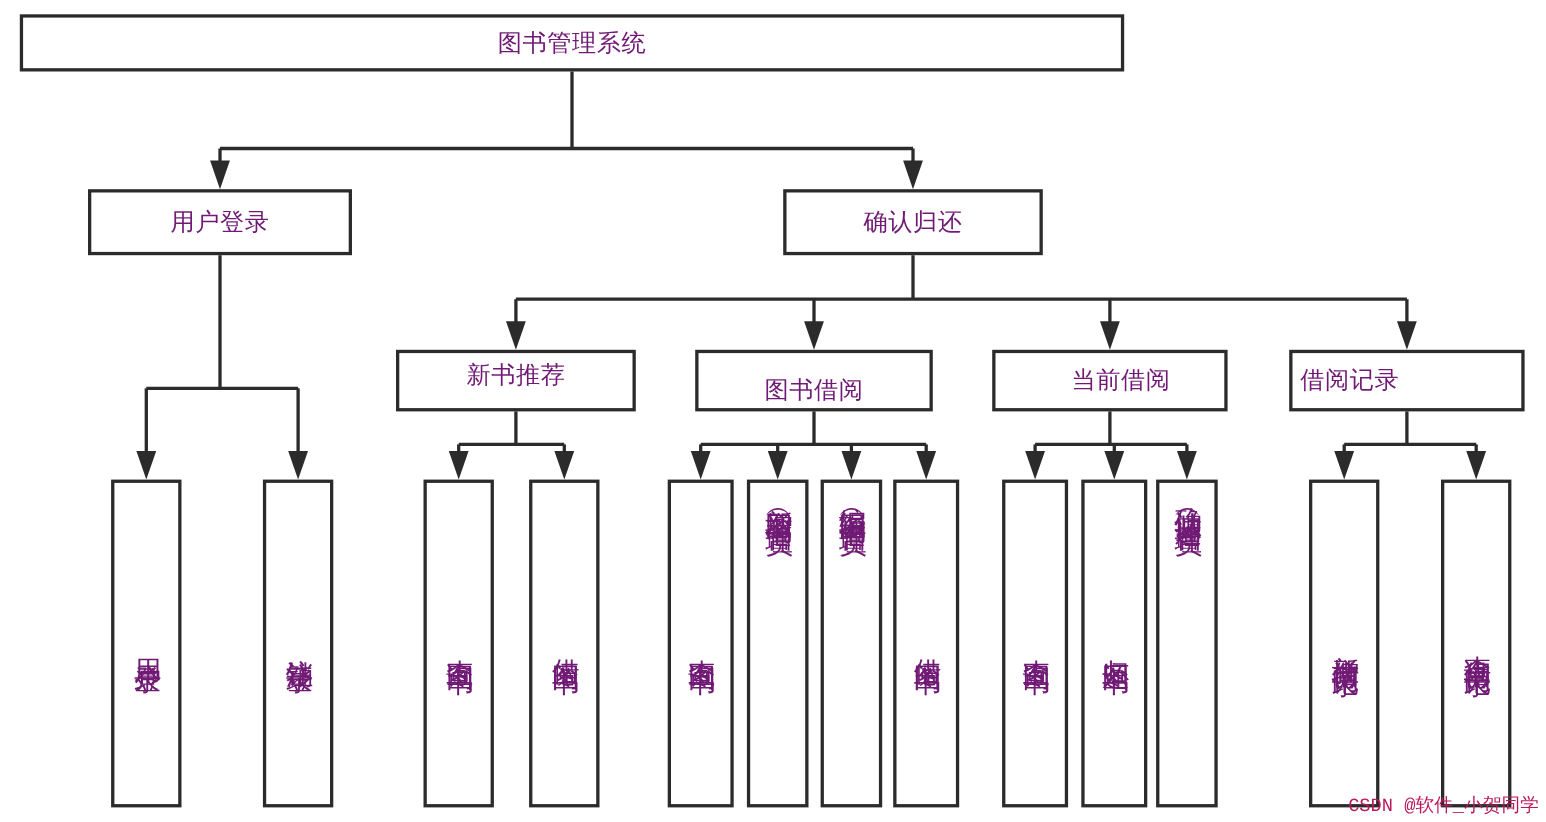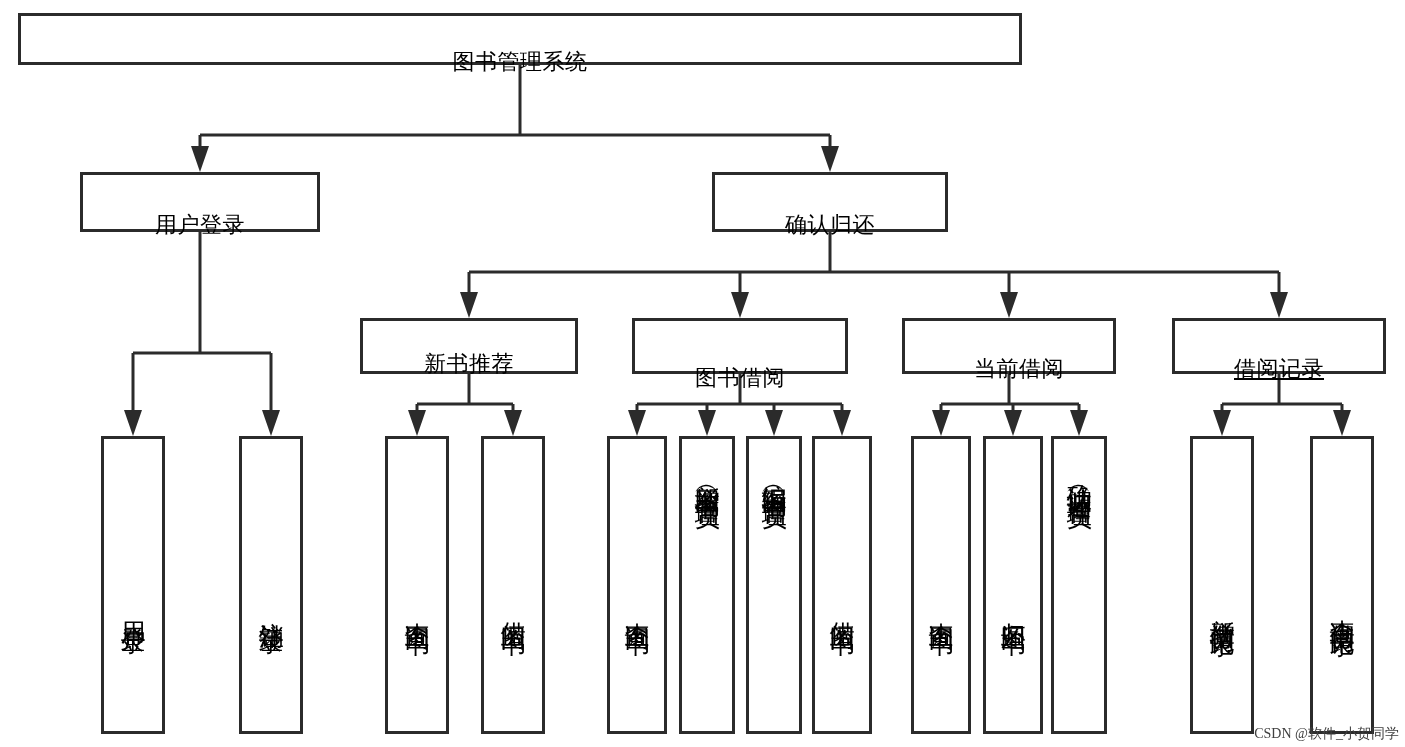--- a/index.html
+++ b/index.html
@@ -40,25 +40,24 @@
   }
   .arrow-head {
     fill: #2b2b2b;
     stroke: none;
   }
   .node-label {
     position: absolute;
     display: flex;
     align-items: center;
     justify-content: center;
-    color: #000000;
+    color: #701a75;
     font-family: "Liberation Sans", "DejaVu Sans", sans-serif;
     pointer-events: none;
     box-sizing: border-box;
-    margin-top: 23px;
   }
   .node-label.horiz {
     font-size: 22px;
     letter-spacing: 0.5px;
     line-height: 1.1;
   }
   .node-label.vert {
     writing-mode: vertical-rl;
     text-orientation: upright;
     font-size: 25px;
@@ -67,23 +66,23 @@
     justify-content: center;
   }
   .node-label.vert.top-align {
     justify-content: flex-start;
     padding-top: 6px;
   }
   .watermark {
     position: absolute;
     right: 6px;
     bottom: 4px;
-    font-size: 14px;
-    color: #404040;
-    font-family: Liberation Serif, serif;
+    font-size: 17px;
+    color: #be185d;
+    font-family: Liberation Mono, monospace;
     white-space: nowrap;
   }
 </style>
 </head>
 <body>
 
 <div id="diagram-root">
 
   <svg id="flow" viewBox="0 0 1405 747" xmlns="http://www.w3.org/2000/svg">
     <g id="connectors-layer">
@@ -164,21 +163,21 @@
       </g>
   </svg>
 
   <div id="labels-layer">
       <div class="node-label horiz" style="left: 18px; top: 13px; width: 1004px; height: 52px;">图书管理系统</div>
       <div class="node-label horiz" style="left: 80px; top: 172px; width: 240px; height: 60px;">用户登录</div>
       <div class="node-label horiz" style="left: 712px; top: 172px; width: 236px; height: 60px;">确认归还</div>
       <div class="node-label horiz" style="left: 360px; top: 315px; width: 218px; height: 52px; text-align: right;">新书推荐</div>
       <div class="node-label horiz" style="left: 632px; top: 318px; width: 216px; height: 74px;">图书借阅</div>
       <div class="node-label horiz" style="left: 902px; top: 318px; width: 234px; height: 56px;">当前借阅</div>
-      <div class="node-label horiz" style="left: 1172px; top: 318px; width: 214px; height: 56px; text-decoration: underline;">借阅记录</div>
+      <div class="node-label horiz" style="left: 1120px; top: 318px; width: 214px; height: 56px;">借阅记录</div>
       <div class="node-label vert" style="left: 101px; top: 436px; width: 64px; height: 298px;">用户登录</div>
       <div class="node-label vert" style="left: 239px; top: 436px; width: 64px; height: 298px;">注销登录</div>
       <div class="node-label vert" style="left: 385px; top: 436px; width: 64px; height: 298px;">查询图书</div>
       <div class="node-label vert" style="left: 481px; top: 436px; width: 64px; height: 298px;">借阅图书</div>
       <div class="node-label vert" style="left: 607px; top: 436px; width: 60px; height: 298px;">查询图书</div>
       <div class="node-label vert top-align" style="left: 679px; top: 436px; width: 56px; height: 298px;">新增图书（管理员）</div>
       <div class="node-label vert top-align" style="left: 746px; top: 436px; width: 56px; height: 298px;">编辑图书（管理员）</div>
       <div class="node-label vert" style="left: 812px; top: 436px; width: 60px; height: 298px;">借阅图书</div>
       <div class="node-label vert" style="left: 911px; top: 436px; width: 60px; height: 298px;">查询图书</div>
       <div class="node-label vert" style="left: 983px; top: 436px; width: 60px; height: 298px;">归还图书</div>

